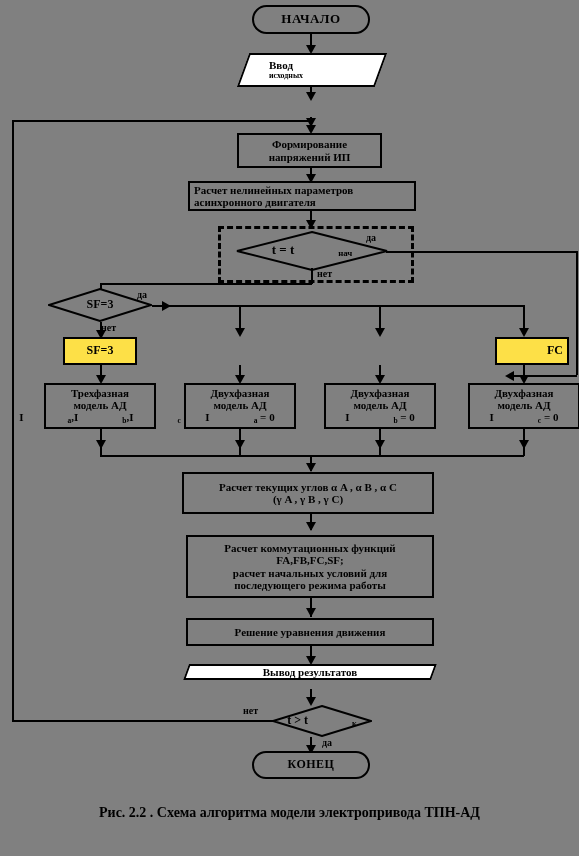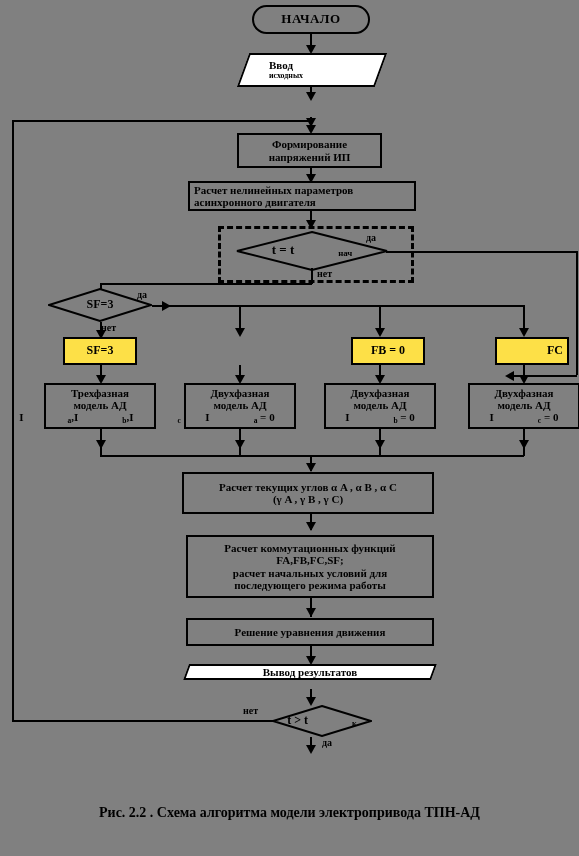--- a/index.html
+++ b/index.html
@@ -160,23 +160,20 @@
   <div class="v" style="left:523px;top:305px;height:28px;"></div>
   <div class="arr-d" style="left:519px;top:328px;"></div>
 
   <div class="lbl" style="left:101px;top:322px;">нет</div>
   <div class="v" style="left:100px;top:322px;height:14px;"></div>
   <div class="arr-d" style="left:96px;top:330px;"></div>
 
   <div class="node process white" style="left:63px;top:337px;width:74px;height:28px;font-size:12px;">
     <span>SF=3</span>
   </div>
-  <div class="node process white" style="left:351px;top:337px;width:74px;height:28px;font-size:12px;">
-    <span>FB = 0</span>
-  </div>
   <div class="node process white" style="left:495px;top:337px;width:74px;height:28px;font-size:12px;justify-content:flex-end;padding-right:4px;">
     <span>FC</span>
   </div>
 
   <div class="v" style="left:100px;top:365px;height:17px;"></div>
   <div class="arr-d" style="left:96px;top:375px;"></div>
   <div class="v" style="left:239px;top:365px;height:17px;"></div>
   <div class="arr-d" style="left:235px;top:375px;"></div>
   <div class="v" style="left:379px;top:365px;height:17px;"></div>
   <div class="arr-d" style="left:375px;top:375px;"></div>
@@ -271,16 +268,19 @@
   <div class="lbl" style="left:243px;top:705px;">нет</div>
   <div class="h" style="left:12px;top:720px;width:261px;"></div>
   <div class="v" style="left:12px;top:120px;height:601px;"></div>
   <div class="h" style="left:12px;top:120px;width:298px;"></div>
   <div class="arr-d" style="left:306px;top:118px;"></div>
 
   <div class="lbl" style="left:322px;top:737px;">да</div>
   <div class="v" style="left:310px;top:737px;height:15px;"></div>
   <div class="arr-d" style="left:306px;top:745px;"></div>
 
+  <div class="node terminator" style="left:252px;top:751px;width:118px;height:28px;font-size:12px;">
+    <span>КОНЕЦ</span>
+  </div>
 
   <div class="caption" style="top:805px;font-size:14px;">Рис. 2.2 . Схема алгоритма модели электропривода ТПН-АД</div>
 
 </div>
 
 </body></html>

